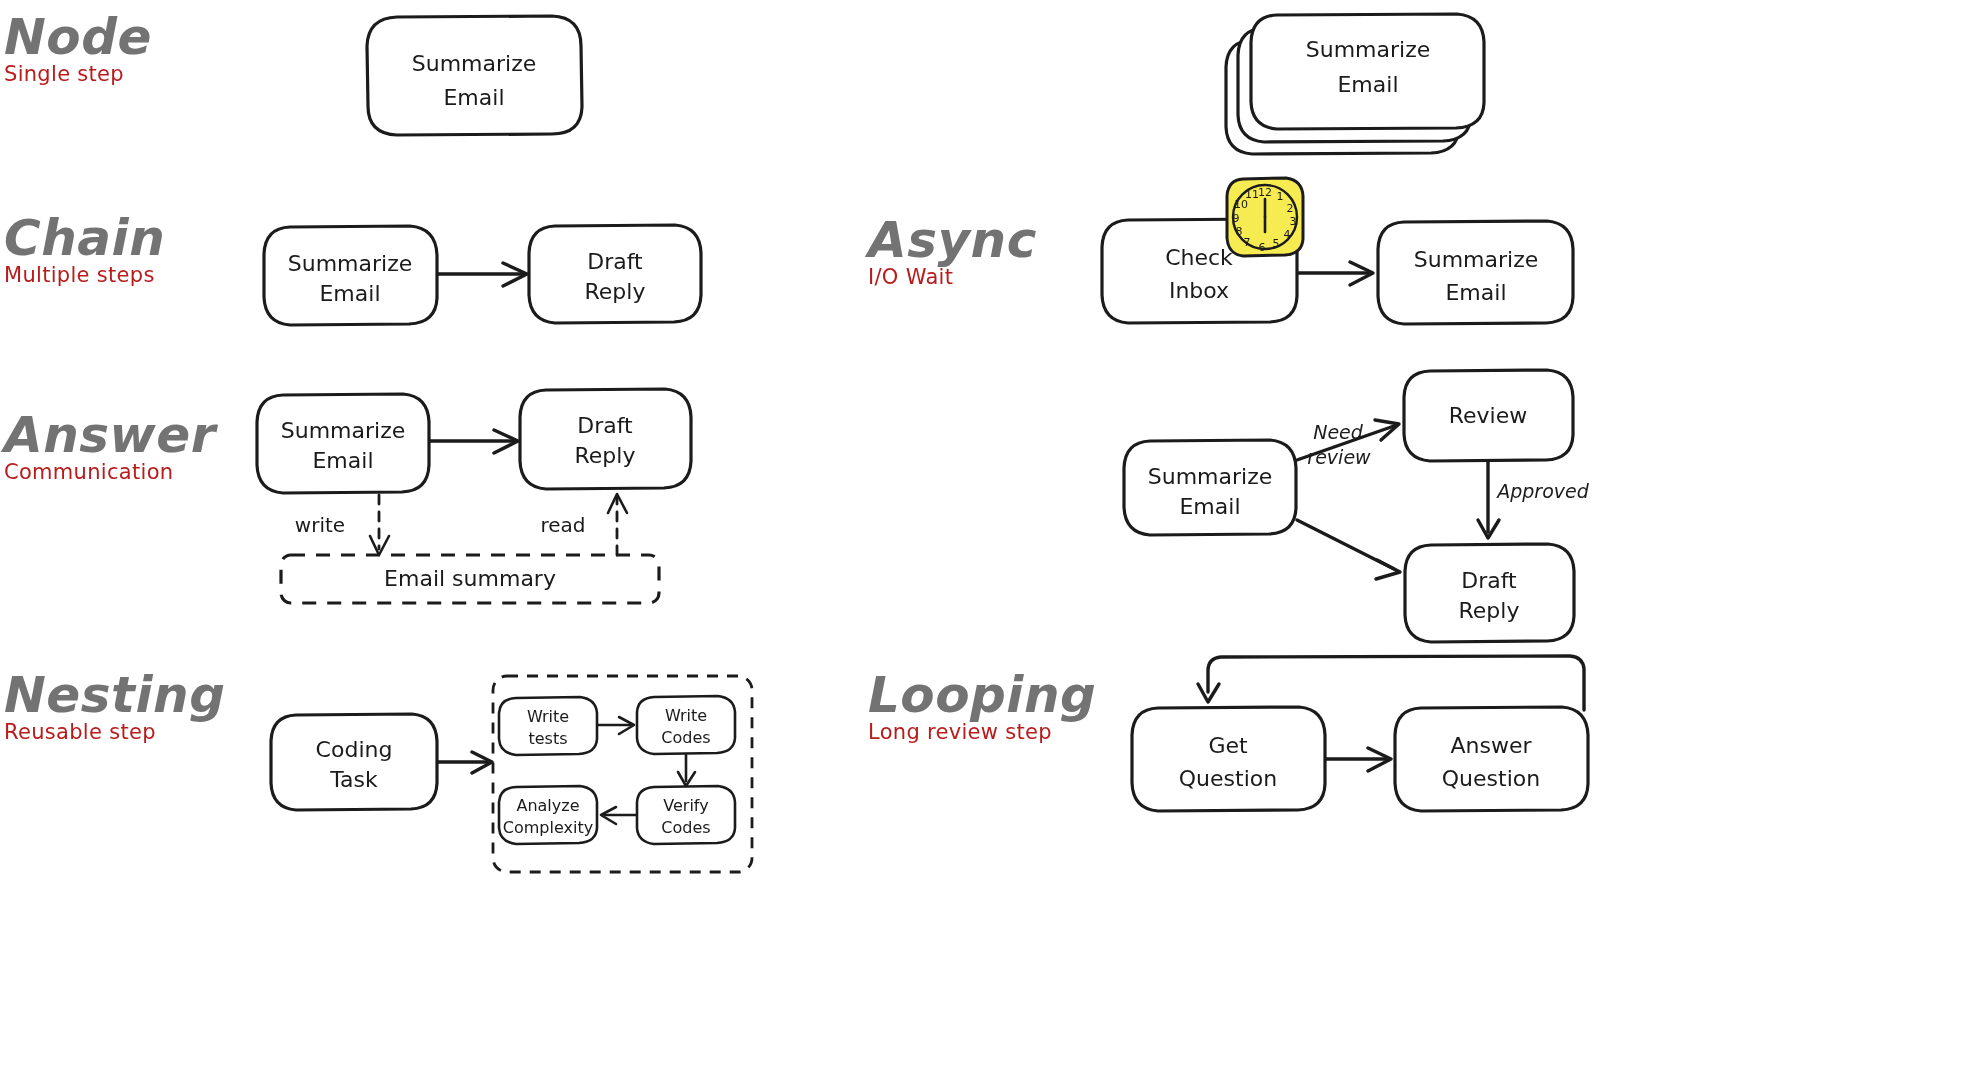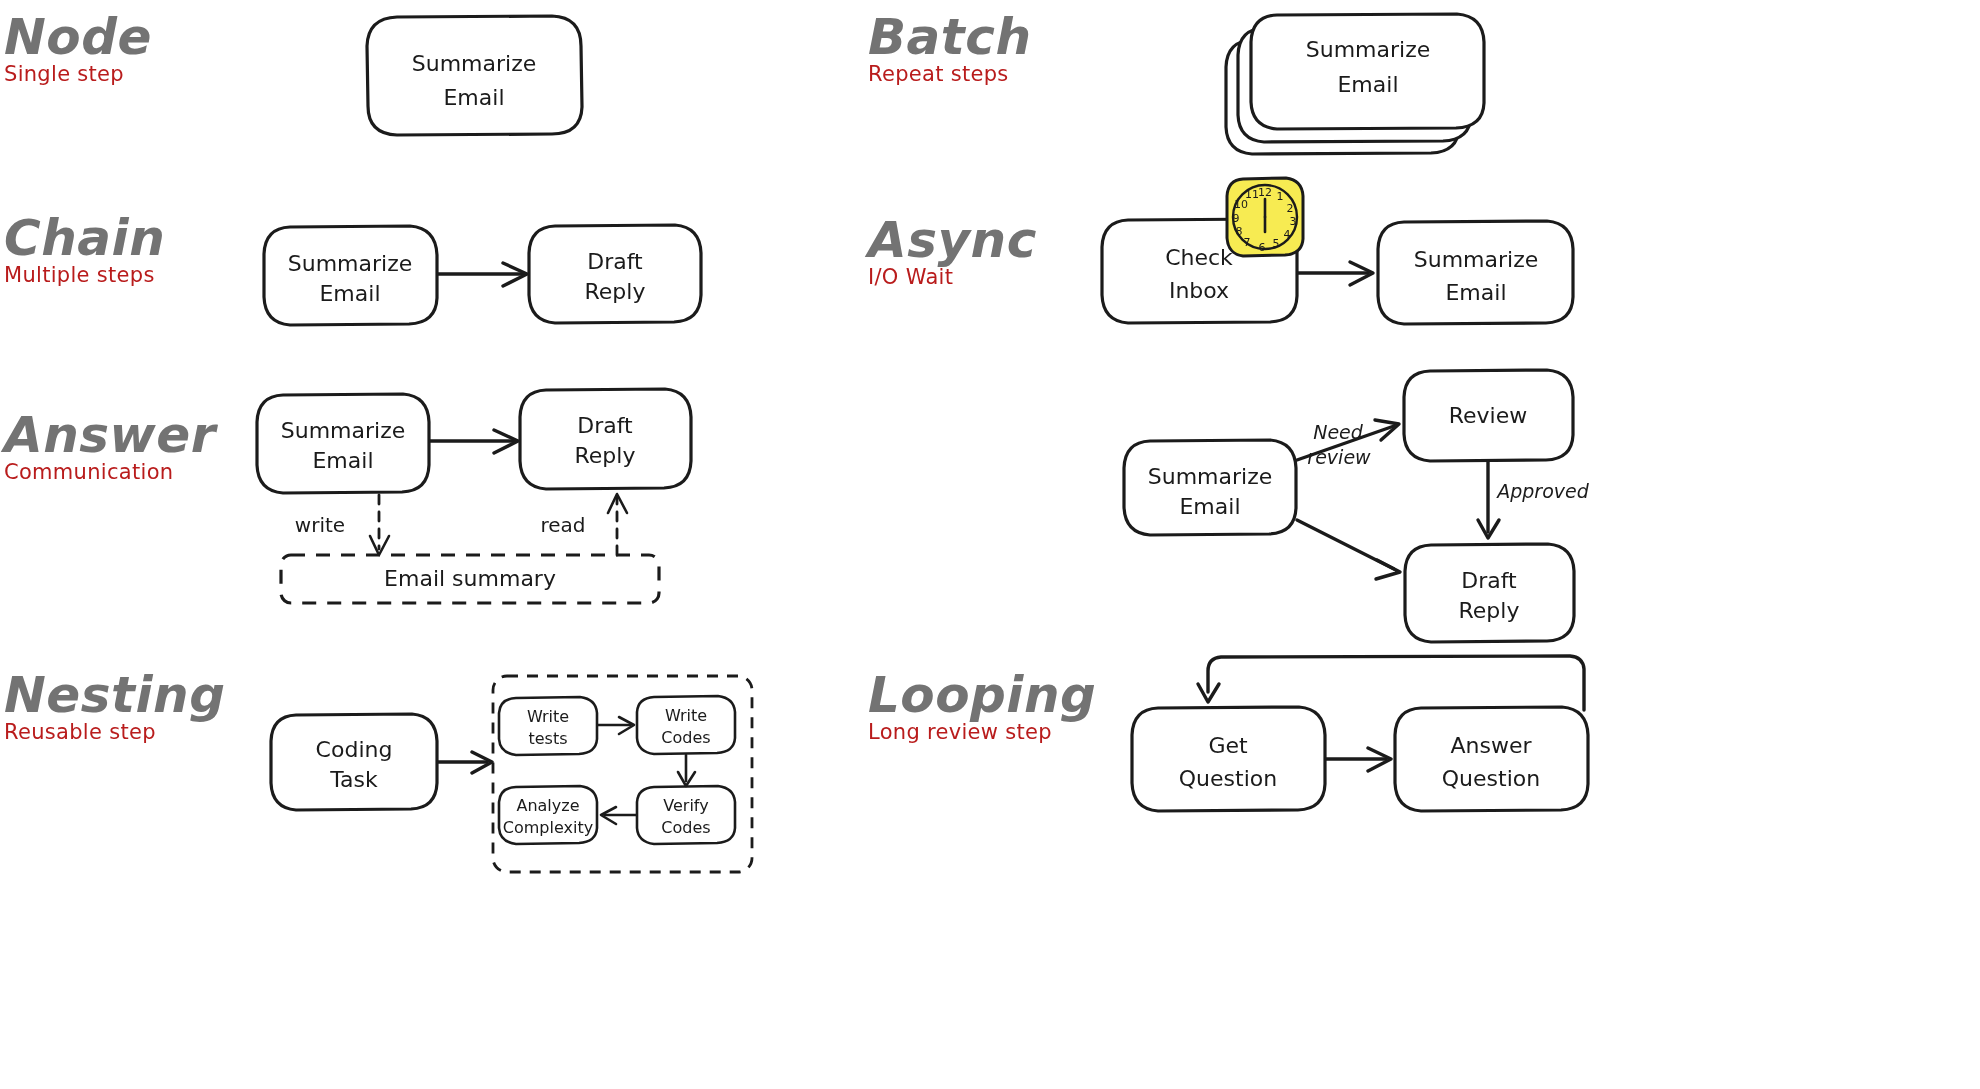--- a/index.html
+++ b/index.html
@@ -151,24 +151,20 @@
         <path class="edge-thin" d="M636,165 L605,165"></path>
         <path class="arrowhead-thin" d="M616,157 L601,165 L616,174"></path>
       </svg>
     </div>
 
   </div>
 
   <div class="col col-right">
 
     <div class="row" style="top:0;height:180px;">
-      <div class="label-block" style="top:12px;left:-122px;">
-        <div class="title">Batch</div>
-        <div class="subtitle">Repeat steps</div>
-      </div>
       <svg class="sketch" width="990" height="180" viewBox="0 0 990 180">
         <path class="boxfill" d="M262,40 L442,39 Q468,41 469,67 L469,128 Q468,152 441,153 L262,154 Q237,152 236,127 L236,67 Q237,41 262,40 Z"></path>
         <path class="boxfill" d="M274,28 L454,27 Q480,29 481,55 L481,116 Q480,140 453,141 L274,142 Q249,140 248,115 L248,55 Q249,29 274,28 Z"></path>
         <path class="boxfill" d="M287,15 L467,14 Q493,16 494,42 L494,103 Q493,127 466,128 L287,129 Q262,127 261,102 L261,42 Q262,16 287,15 Z"></path>
         <text class="ntext" x="378" y="57" text-anchor="middle">Summarize</text>
         <text class="ntext" x="378" y="92" text-anchor="middle">Email</text>
       </svg>
     </div>
 
     <div class="row" style="top:170px;height:180px;">

